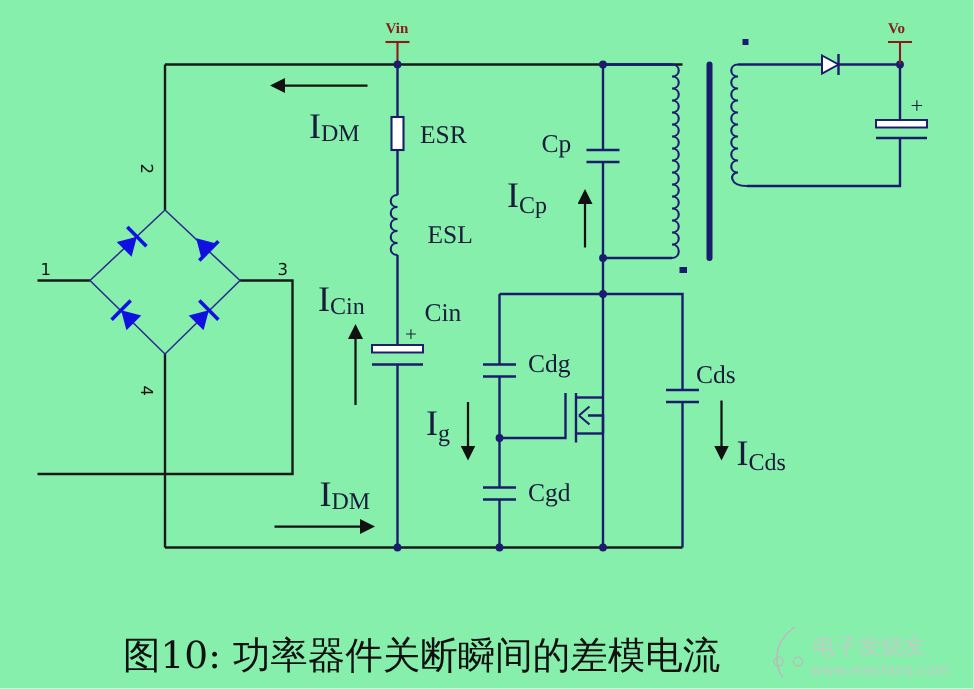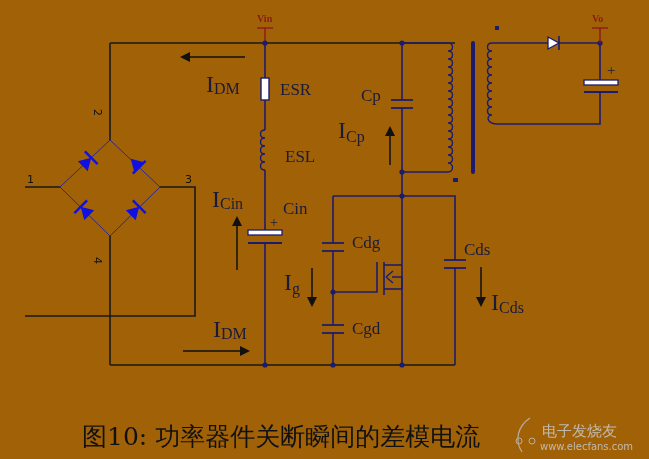--- a/index.html
+++ b/index.html
@@ -1,16 +1,16 @@
 <!DOCTYPE html>
 <html><head>
 <meta charset="utf-8">
 <style>
   html, body { margin: 0; padding: 0; background: #ffffff; }
-  #stage { position: relative; width: 649px; height: 459px; overflow: hidden; background: #a16207; }
+  #stage { position: relative; width: 649px; height: 459px; overflow: hidden; background: #86efac; }
   svg { position: absolute; left: 0; top: 0; }
   .wire { stroke: #1a1a1a; stroke-width: 1.6; fill: none; }
   .wire-blue { stroke: #1c1c6e; stroke-width: 1.6; fill: none; }
   .thin { stroke: #2a2a8a; stroke-width: 1; fill: none; }
   .coil { stroke: #1c1c6e; stroke-width: 1.4; fill: none; }
   .lbl { font-family: "Liberation Serif", "DejaVu Serif", serif; fill: #1a1a3a; }
   .big { font-size: 24px; }
   .sub { font-size: 16px; }
   .comp { font-size: 17px; }
   .pin { font-family: "DejaVu Sans", sans-serif; font-size: 11px; fill: #111; }

